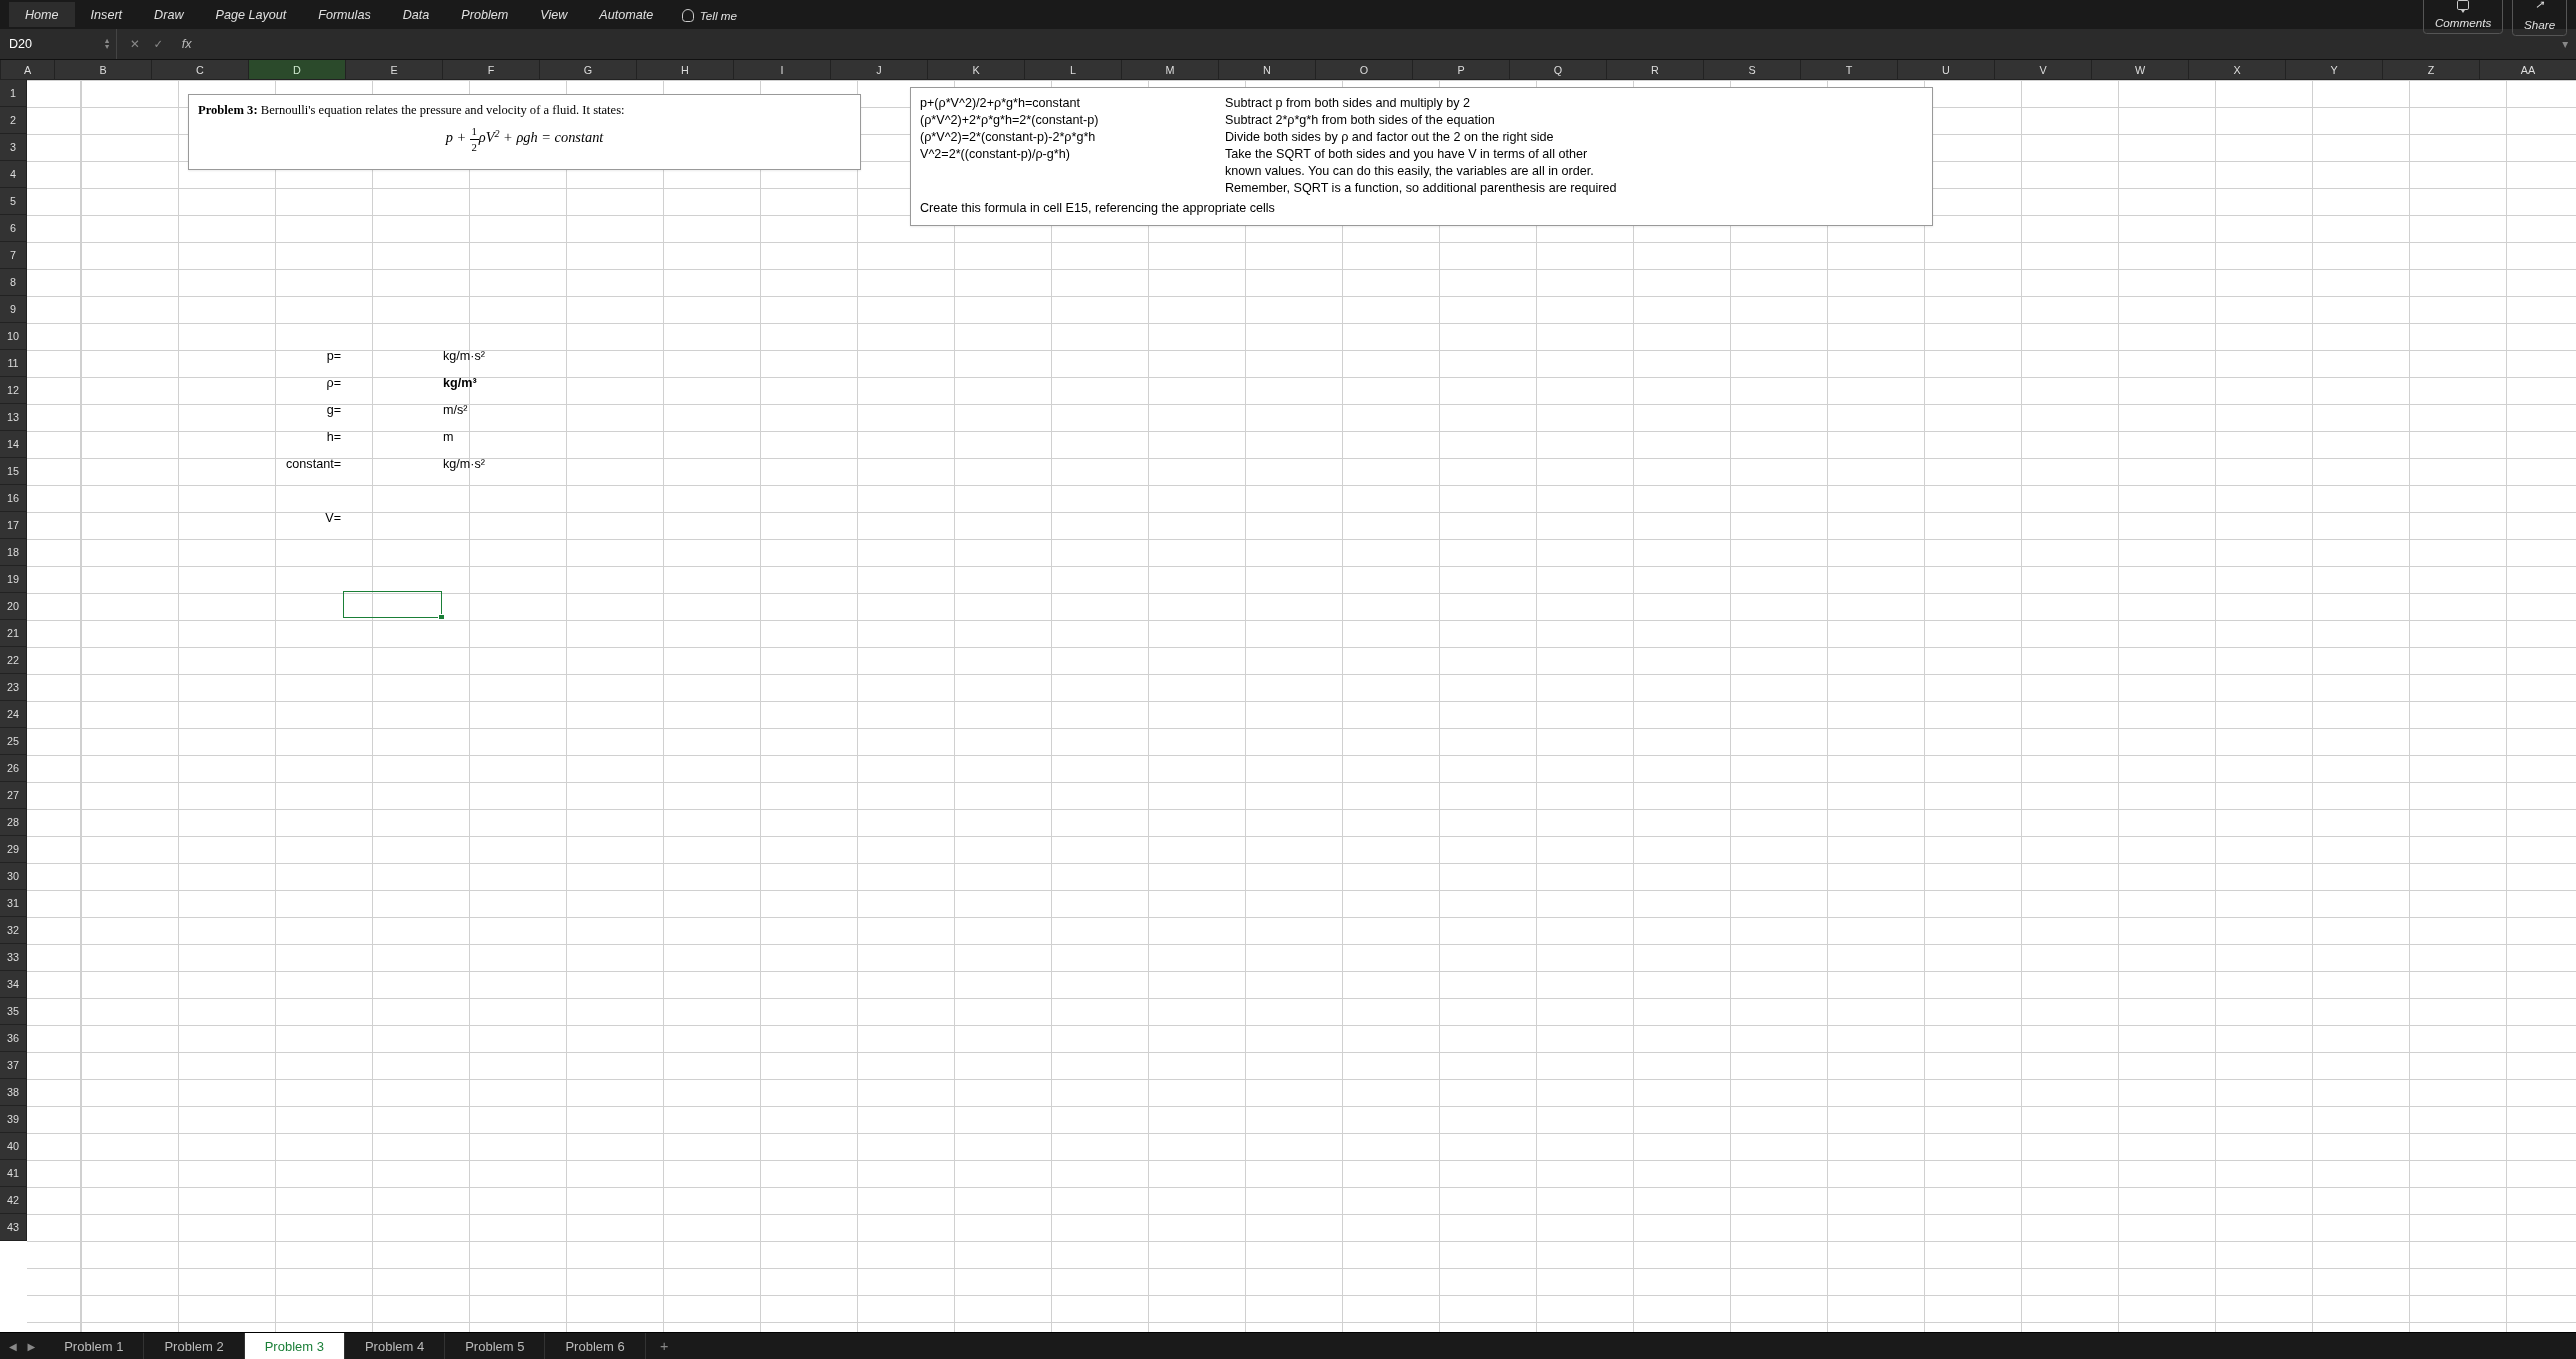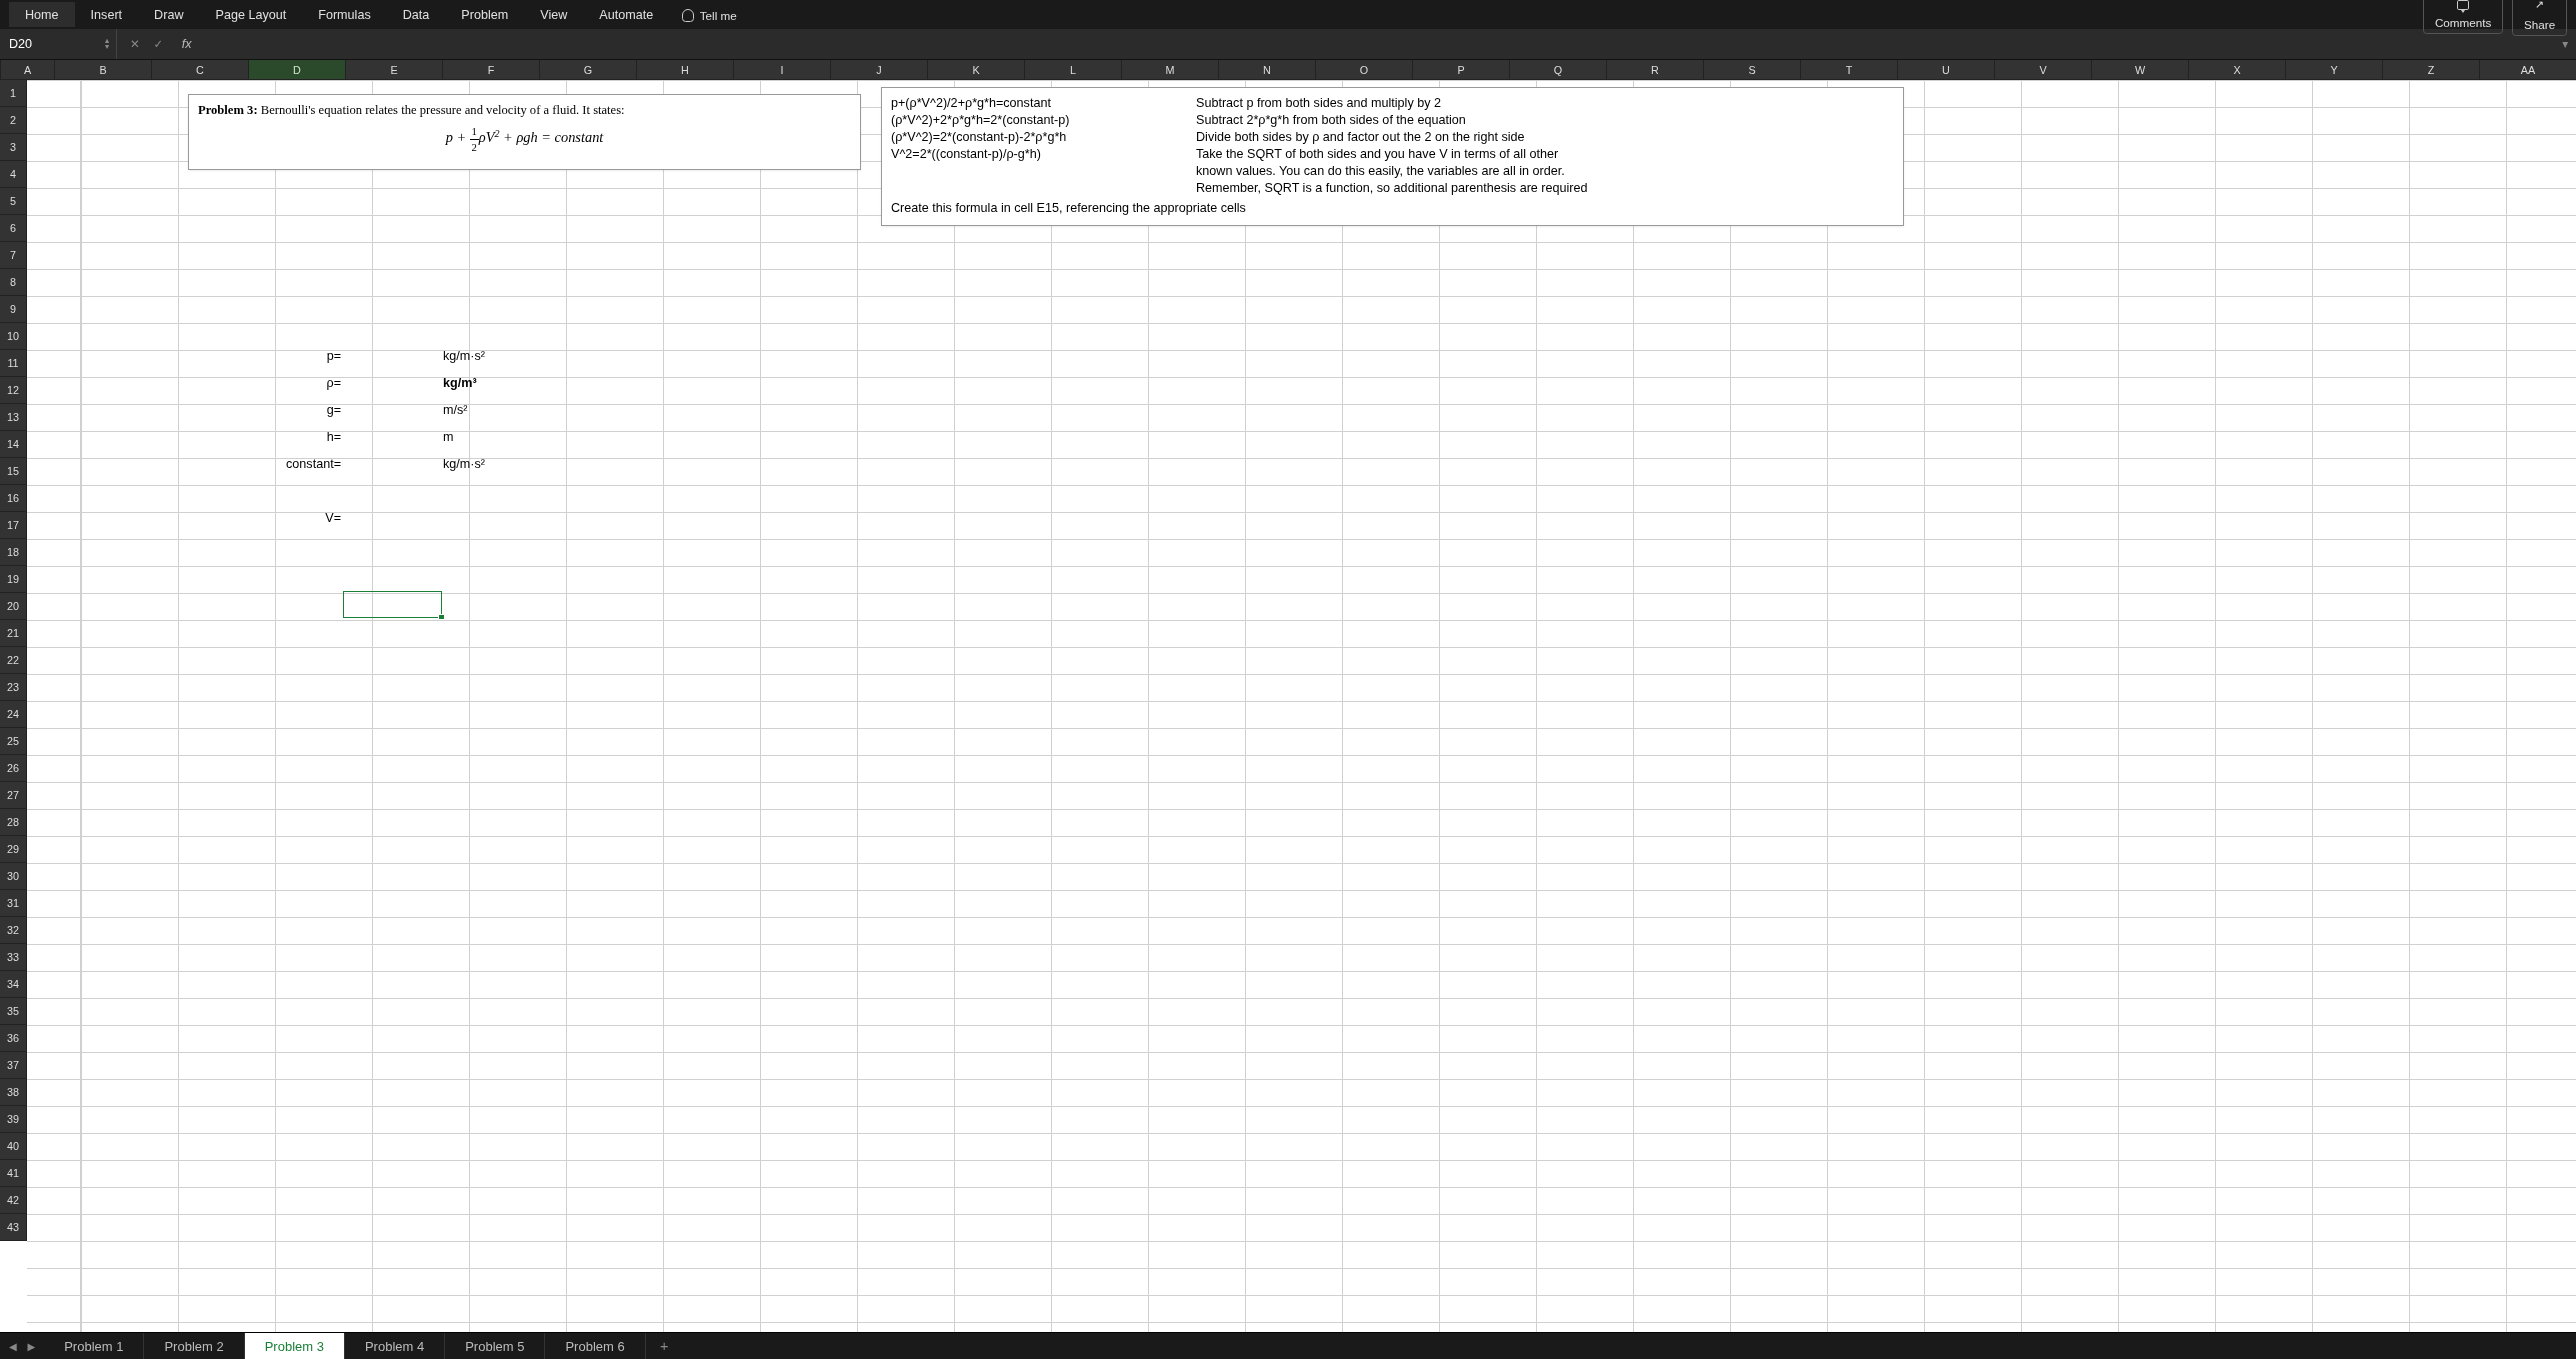--- a/index.html
+++ b/index.html
@@ -11,20 +11,21 @@
     width: 2576px;
     height: 1360px;
   }
   .ribbon {
     background: #1a1a1a;
     height: 29px;
     display: flex;
     align-items: center;
     padding: 7px 9px;
     color: #e0e0e0;
+    font-style: italic;
   }
   .ribbon-tabs { display: flex; gap: 0; flex: 1; }
   .ribbon-tab {
     padding: 5.4px 16px;
     cursor: pointer;
     font-size: 12.6px;
   }
   .ribbon-tab.active { background: #2d2d2d; }
   .ribbon-right { display: flex; gap: 9px; align-items: center; }
   .ribbon-btn {
@@ -290,21 +291,21 @@
         <div class="sel-handle"></div>
       </div>
 
       <div class="textbox" style="left:161px; top:14px; width:673px;">
         <div>
           <b>Problem 3:</b><span> Bernoulli's equation relates the pressure and velocity of a fluid.  It states:</span>
         </div>
         <div class="equation" id="eqHolder">p + <span class="frac"><span class="n">1</span><span class="d">2</span></span>ρV<sup>2</sup> + ρgh = constant</div>
       </div>
 
-      <div class="textbox" style="left:854px; top:7.2px; width:1023px; font-family:Arial,sans-serif; font-size:12.6px;">
+      <div class="textbox" style="left:883px; top:7.2px; width:1023px; font-family:Arial,sans-serif; font-size:12.6px;">
         <div id="hintLines">
             <div style="display: flex;">
               <div style="width: 305px;">p+(ρ*V^2)/2+ρ*g*h=constant</div>
               <div>Subtract p from both sides and multiply by 2</div>
             </div>
             <div style="display: flex;">
               <div style="width: 305px;">(ρ*V^2)+2*ρ*g*h=2*(constant-p)</div>
               <div>Subtract 2*ρ*g*h from both sides of the equation</div>
             </div>
             <div style="display: flex;">

